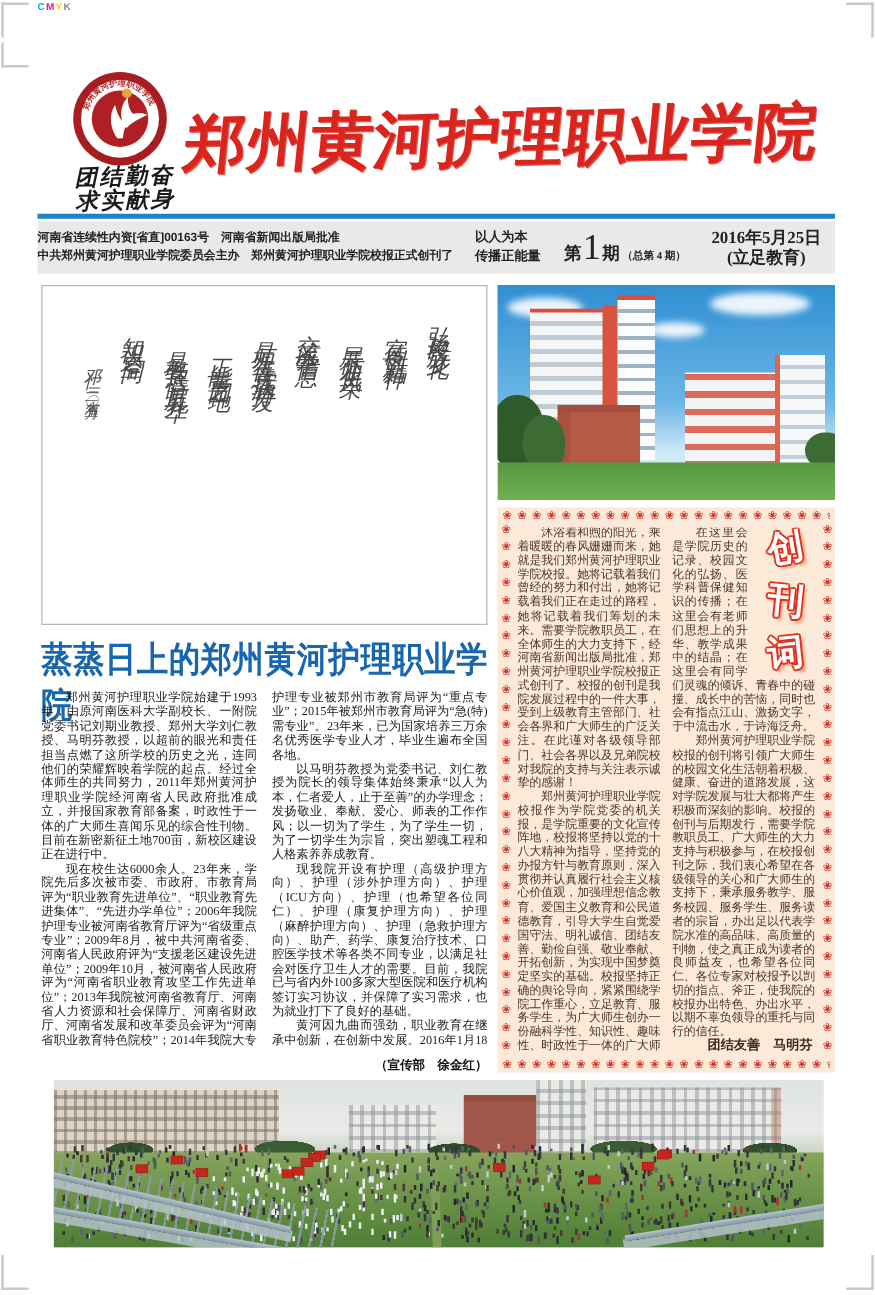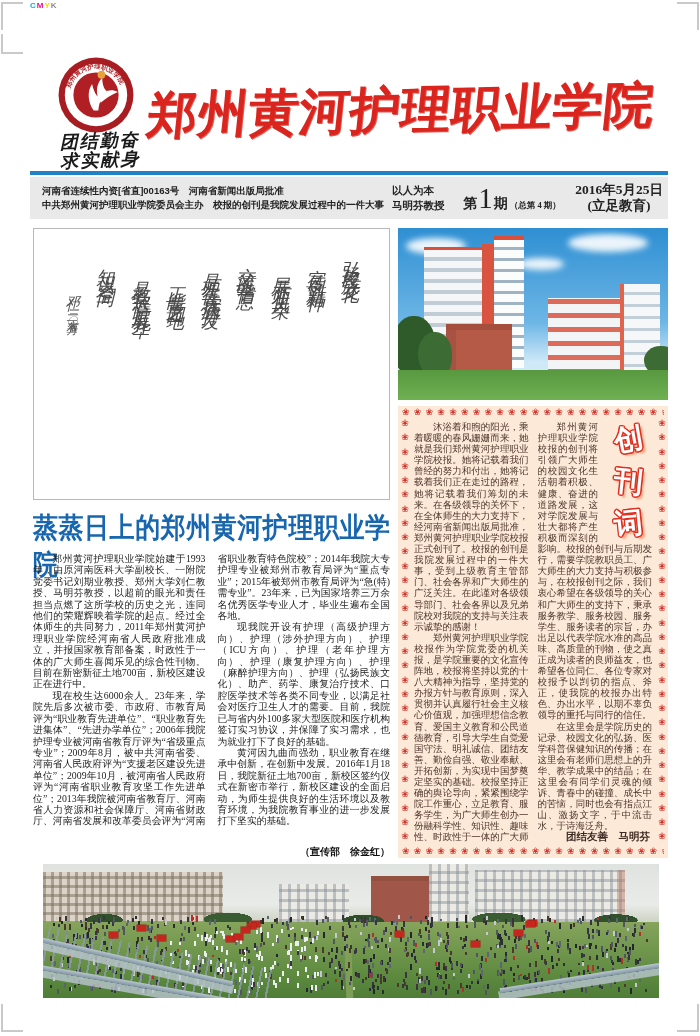--- a/index.html
+++ b/index.html
@@ -24,21 +24,21 @@
          font-size:18px;line-height:19px;font-weight:bold;font-style:italic;letter-spacing:2px;transform:rotate(-2deg);}
   .paper-title{position:absolute;left:148px;top:58px;width:505px;height:104px;margin:0;
          display:flex;align-items:center;color:#d9251d;font-size:50px;font-weight:900;
          transform:skewX(-7deg) rotate(-1.2deg);letter-spacing:0px;
          text-shadow:1px 1px 0 #e6564f; white-space:nowrap;}
   .paper-title span{display:inline-block;width:100%;text-align:justify;text-align-last:justify;}
 
   .blue-rule{position:absolute;left:30px;top:171px;width:638px;height:4px;background:#1e82c4;}
   .pub-bar{position:absolute;left:30px;top:177px;width:638px;height:42px;background:#e9e9e9;
            display:flex;align-items:center;font-family:"Liberation Sans",sans-serif;color:#222;}
-  .pub-left{margin-left:12px;width:350px;font-size:9.5px;font-weight:bold;line-height:14px;white-space:nowrap;}
+  .pub-left{width:350px;font-size:9.5px;font-weight:bold;line-height:14px;white-space:nowrap;}
   .pub-mid{width:62px;font-size:10.5px;font-weight:bold;line-height:15px;text-align:left;}
   .pub-issue{width:116px;display:flex;align-items:baseline;justify-content:center;white-space:nowrap;font-family:"Liberation Serif",serif;}
   .pub-issue .zi{font-size:14px;font-weight:bold;}
   .pub-issue .num{font-size:29px;line-height:29px;font-weight:normal;margin:0 1px;}
   .pub-issue .total{font-size:8.5px;font-weight:bold;margin-left:2px;}
   .pub-date{flex:1;text-align:center;font-size:13.5px;font-weight:bold;line-height:16px;font-family:"Liberation Serif",serif;}
 
   
   .inscription{position:absolute;left:33px;top:228px;width:357px;height:272px;border:1px solid #b8b8b8;background:#fff;box-sizing:border-box;}
   .ins-flow{position:absolute;right:28px;top:10px;height:250px;writing-mode:vertical-rl;
@@ -151,25 +151,25 @@
   </div>
   <h1 class="paper-title">
       <span>郑州黄河护理职业学院</span>
     </h1>
 
   <div class="blue-rule"></div>
 
   <div class="pub-bar">
     <div class="pub-left">
       <div>河南省连续性内资[省直]00163号　河南省新闻出版局批准</div>
-      <div>中共郑州黄河护理职业学院委员会主办　校报的创刊是我院发展过程中的一件大事</div>
+      <div>中共郑州黄河护理职业学院委员会主办　郑州黄河护理职业学院校报正式创刊了</div>
     </div>
     <div class="pub-mid">
       <div>以人为本</div>
-      <div>马明芬教授</div>
+      <div>传播正能量</div>
     </div>
     <div class="pub-issue">
       <span class="zi">第</span>
       <span class="num">1</span>
       <span class="zi">期</span>
       <span class="total">（总第 4 期）</span>
     </div>
     <div class="pub-date">
       <div>2016年5月25日</div>
       <div>(立足教育)</div>
@@ -207,44 +207,45 @@
     <div class="lawn1"></div>
   </figure>
 
   <section class="foreword">
     <div class="fl-border fl-top">❀ ❀ ❀ ❀ ❀ ❀ ❀ ❀ ❀ ❀ ❀ ❀ ❀ ❀ ❀ ❀ ❀ ❀ ❀ ❀ ❀ ❀ ❀ ❀ </div>
     <div class="fl-border fl-bottom">❀ ❀ ❀ ❀ ❀ ❀ ❀ ❀ ❀ ❀ ❀ ❀ ❀ ❀ ❀ ❀ ❀ ❀ ❀ ❀ ❀ ❀ ❀ ❀ </div>
     <div class="fl-border fl-left">❀ ❀ ❀ ❀ ❀ ❀ ❀ ❀ ❀ ❀ ❀ ❀ ❀ ❀ ❀ ❀ ❀ ❀ ❀ ❀ ❀ ❀ ❀ ❀ ❀ ❀ ❀ ❀ ❀ ❀ ❀ ❀ ❀ ❀ ❀ ❀ </div>
     <div class="fl-border fl-right">❀ ❀ ❀ ❀ ❀ ❀ ❀ ❀ ❀ ❀ ❀ ❀ ❀ ❀ ❀ ❀ ❀ ❀ ❀ ❀ ❀ ❀ ❀ ❀ ❀ ❀ ❀ ❀ ❀ ❀ ❀ ❀ ❀ ❀ ❀ ❀ </div>
     <div class="fw-inner">
       <div class="fw-col">
-        <p>沐浴着和煦的阳光，乘着暖暖的春风姗姗而来，她就是我们郑州黄河护理职业学院校报。她将记载着我们曾经的努力和付出，她将记载着我们正在走过的路程，她将记载着我们筹划的未来。在各级领导的关怀下，在全体师生的大力支持下，经河南省新闻出版局批准，郑州黄河护理职业学院校报正式创刊了。校报的创刊是我院发展过程中的一件大事，受到上级教育主管部门、社会各界和广大师生的广泛关注。在此谨对各级领导部门、社会各界以及兄弟院校对我院的支持与关注表示诚挚的感谢！</p>
+        <p>沐浴着和煦的阳光，乘着暖暖的春风姗姗而来，她就是我们郑州黄河护理职业学院校报。她将记载着我们曾经的努力和付出，她将记载着我们正在走过的路程，她将记载着我们筹划的未来。需要学院教职员工，在全体师生的大力支持下，经河南省新闻出版局批准，郑州黄河护理职业学院校报正式创刊了。校报的创刊是我院发展过程中的一件大事，受到上级教育主管部门、社会各界和广大师生的广泛关注。在此谨对各级领导部门、社会各界以及兄弟院校对我院的支持与关注表示诚挚的感谢！</p>
         <p>郑州黄河护理职业学院校报作为学院党委的机关报，是学院重要的文化宣传阵地，校报将坚持以党的十八大精神为指导，坚持党的办报方针与教育原则，深入贯彻并认真履行社会主义核心价值观，加强理想信念教育、爱国主义教育和公民道德教育，引导大学生自觉爱国守法、明礼诚信、团结友善、勤俭自强、敬业奉献、开拓创新，为实现中国梦奠定坚实的基础。校报坚持正确的舆论导向，紧紧围绕学院工作重心，立足教育、服务学生，为广大师生创办一份融科学性、知识性、趣味性、时政性于一体的广大师生喜闻乐见的综合性刊物，为全体师生提供一个展示自我的平台，服务教学、外塑形象、内聚人心，传播正能量，营造浓郁的校园文化氛围。</p>
       </div>
       <div class="fw-col right">
         <div class="fw-text">
           <span class="fw-title">
             <b>创</b>
             <b>刊</b>
             <b>词</b>
           </span>
+          <p>在这里会是学院历史的记录、校园文化的弘扬、医学科普保健知识的传播；在这里会有老师们思想上的升华、教学成果中的结晶；在这里会有同学们灵魂的倾诉、青春中的碰撞、成长中的苦恼，同时也会有指点江山、激扬文字，于中流击水，于诗海泛舟。</p>
           <p>郑州黄河护理职业学院校报的创刊将引领广大师生的校园文化生活朝着积极、健康、奋进的道路发展，这对学院发展与壮大都将产生积极而深刻的影响。校报的创刊与后期发行，需要学院教职员工、广大师生的大力支持与积极参与，在校报创刊之际，我们衷心希望在各级领导的关心和广大师生的支持下，秉承服务教学、服务校园、服务学生、服务读者的宗旨，办出足以代表学院水准的高品味、高质量的刊物，使之真正成为读者的良师益友，也希望各位同仁、各位专家对校报予以剀切的指点、斧正，使我院的校报办出特色、办出水平，以期不辜负领导的重托与同行的信任。</p>
-          <p>在这里会是学院历史的记录、校园文化的弘扬、医学科普保健知识的传播；在这里会有老师们思想上的升华、教学成果中的结晶；在这里会有同学们灵魂的倾诉、青春中的碰撞、成长中的苦恼，同时也会有指点江山、激扬文字，于中流击水，于诗海泛舟。</p>
 
         </div>
         <div class="fw-sign">团结友善　马明芬</div>
       </div>
     </div>
   </section>
 
   <h2 class="headline">蒸蒸日上的郑州黄河护理职业学院</h2>
   <div class="art-cols">
     <p>郑州黄河护理职业学院始建于1993年，由原河南医科大学副校长、一附院党委书记刘期业教授、郑州大学刘仁教授、马明芬教授，以超前的眼光和责任担当点燃了这所学校的历史之光，连同他们的荣耀辉映着学院的起点。经过全体师生的共同努力，2011年郑州黄河护理职业学院经河南省人民政府批准成立，并报国家教育部备案，时政性于一体的广大师生喜闻乐见的综合性刊物。目前在新密新征土地700亩，新校区建设正在进行中。</p>
     <p>现在校生达6000余人。23年来，学院先后多次被市委、市政府、市教育局评为“职业教育先进单位”、“职业教育先进集体”、“先进办学单位”；2006年我院护理专业被河南省教育厅评为“省级重点专业”；2009年8月，被中共河南省委、河南省人民政府评为“支援老区建设先进单位”；2009年10月，被河南省人民政府评为“河南省职业教育攻坚工作先进单位”；2013年我院被河南省教育厅、河南省人力资源和社会保障厅、河南省财政厅、河南省发展和改革委员会评为“河南省职业教育特色院校”；2014年我院大专护理专业被郑州市教育局评为“重点专业”；2015年被郑州市教育局评为“急(特)需专业”。23年来，已为国家培养三万余名优秀医学专业人才，毕业生遍布全国各地。</p>
-    <p>现我院开设有护理（高级护理方向）、护理（涉外护理方向）、护理（ICU方向）、护理（老年护理方向）、护理（康复护理方向）、护理（麻醉护理方向）、护理（弘扬民族文化）、助产、药学、康复治疗技术、口腔医学技术等各类不同专业，以满足社会对医疗卫生人才的需要。目前，我院已与省内外100多家大型医院和医疗机构签订实习协议，并保障了实习需求，也为就业打下了良好的基础。</p>
+    <p>以马明芬教授为党委书记、刘仁教授为院长的领导集体始终秉承“以人为本，仁者爱人，止于至善”的办学理念；发扬敬业、奉献、爱心、师表的工作作风；以一切为了学生，为了学生一切，为了一切学生为宗旨，突出塑魂工程和人格素养养成教育。</p>
+    <p>现我院开设有护理（高级护理方向）、护理（涉外护理方向）、护理（ICU方向）、护理（也希望各位同仁）、护理（康复护理方向）、护理（麻醉护理方向）、护理（急救护理方向）、助产、药学、康复治疗技术、口腔医学技术等各类不同专业，以满足社会对医疗卫生人才的需要。目前，我院已与省内外100多家大型医院和医疗机构签订实习协议，并保障了实习需求，也为就业打下了良好的基础。</p>
     <p>黄河因九曲而强劲，职业教育在继承中创新，在创新中发展。2016年1月18日，我院新征土地700亩，新校区签约仪式在新密市举行，新校区建设的全面启动，为师生提供良好的生活环境以及教育环境，为我院教育事业的进一步发展打下坚实的基础。</p>
 
   </div>
   <div class="byline">（宣传部　徐金红）</div>
 
   <figure class="photo2" style="margin:0">
     <div class="p2b grid1" style="left:0;top:8px;width:180px;height:52px"></div>
     <div class="p2b grid2" style="left:236px;top:20px;width:70px;height:38px"></div>
     <div class="p2b" style="left:328px;top:12px;width:62px;height:48px;background:#a0574a;box-shadow:inset 0 5px 0 #94503f"></div>
     <div class="p2b grid2" style="left:386px;top:0;width:40px;height:60px"></div>

